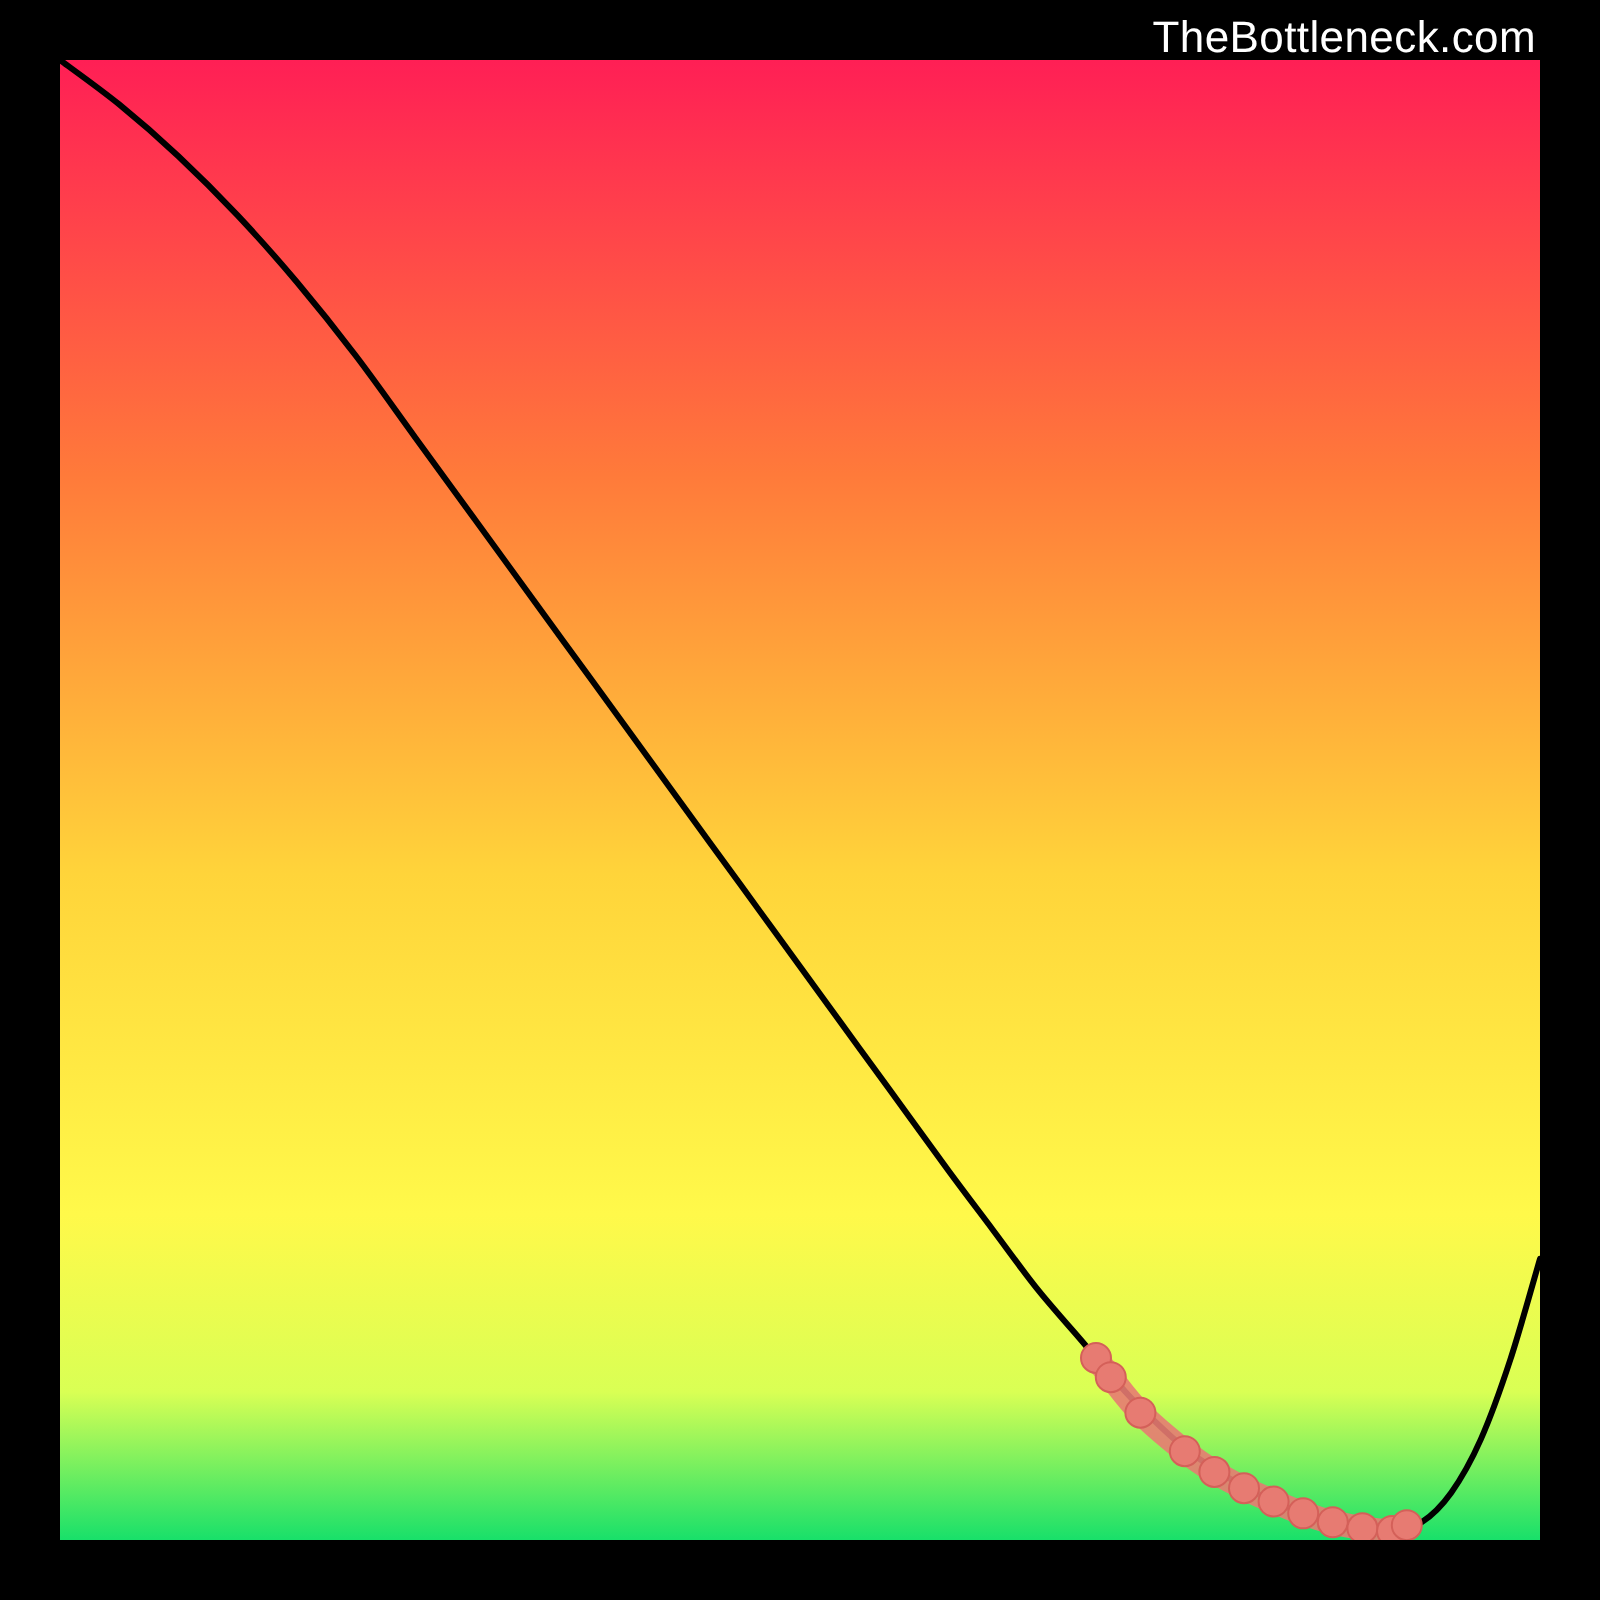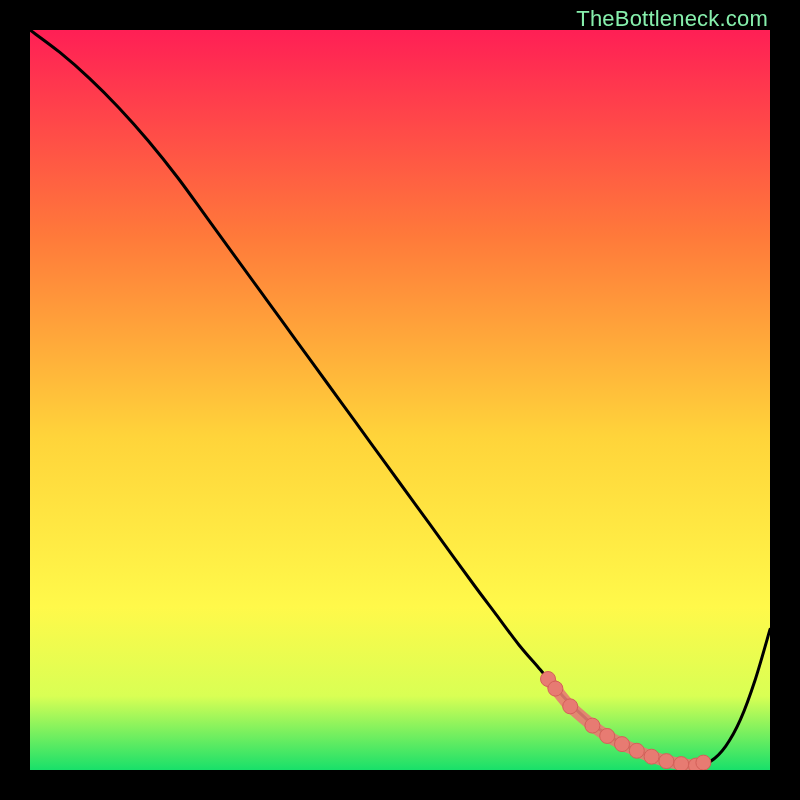--- a/index.html
+++ b/index.html
@@ -23,21 +23,21 @@
     position: absolute;
     left: 0;
     top: 0;
     width: 740px;
     height: 740px;
   }
   .watermark {
     position: absolute;
     top: 6px;
     right: 32px;
-    color: #86efac;
+    color: #ffffff;
     font-size: 22px;
     font-weight: 500;
     letter-spacing: 0.2px;
     user-select: none;
   }
   svg { display: block; }
 </style>
 </head>
 <body>
 

